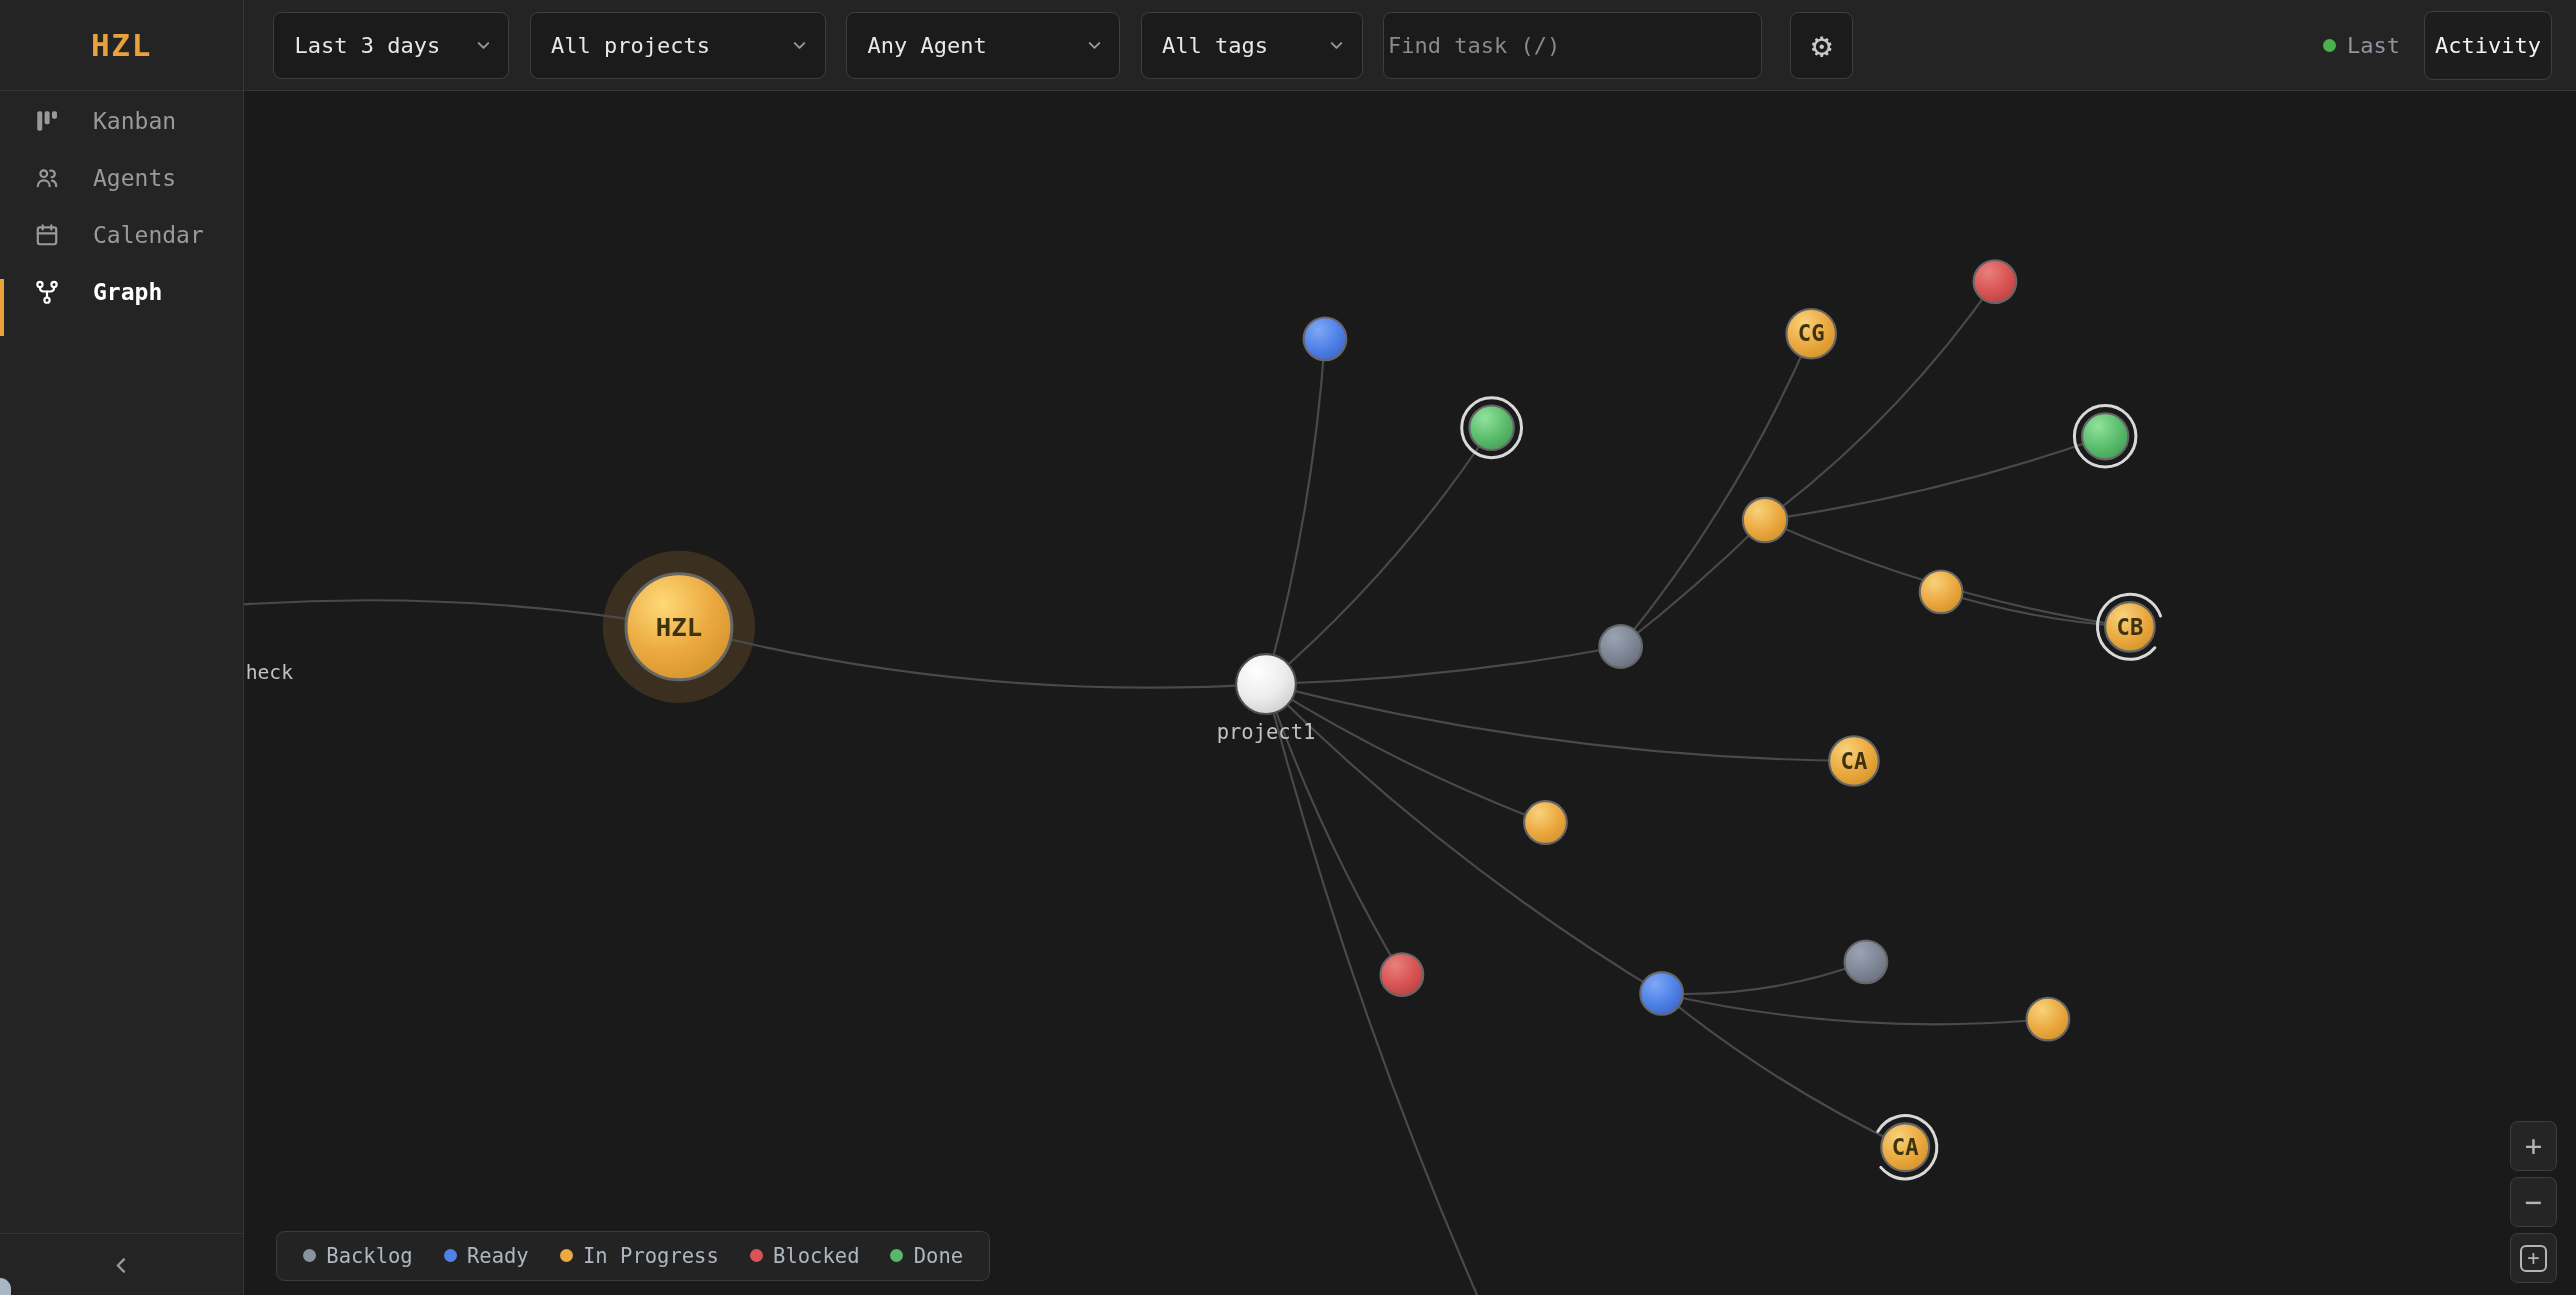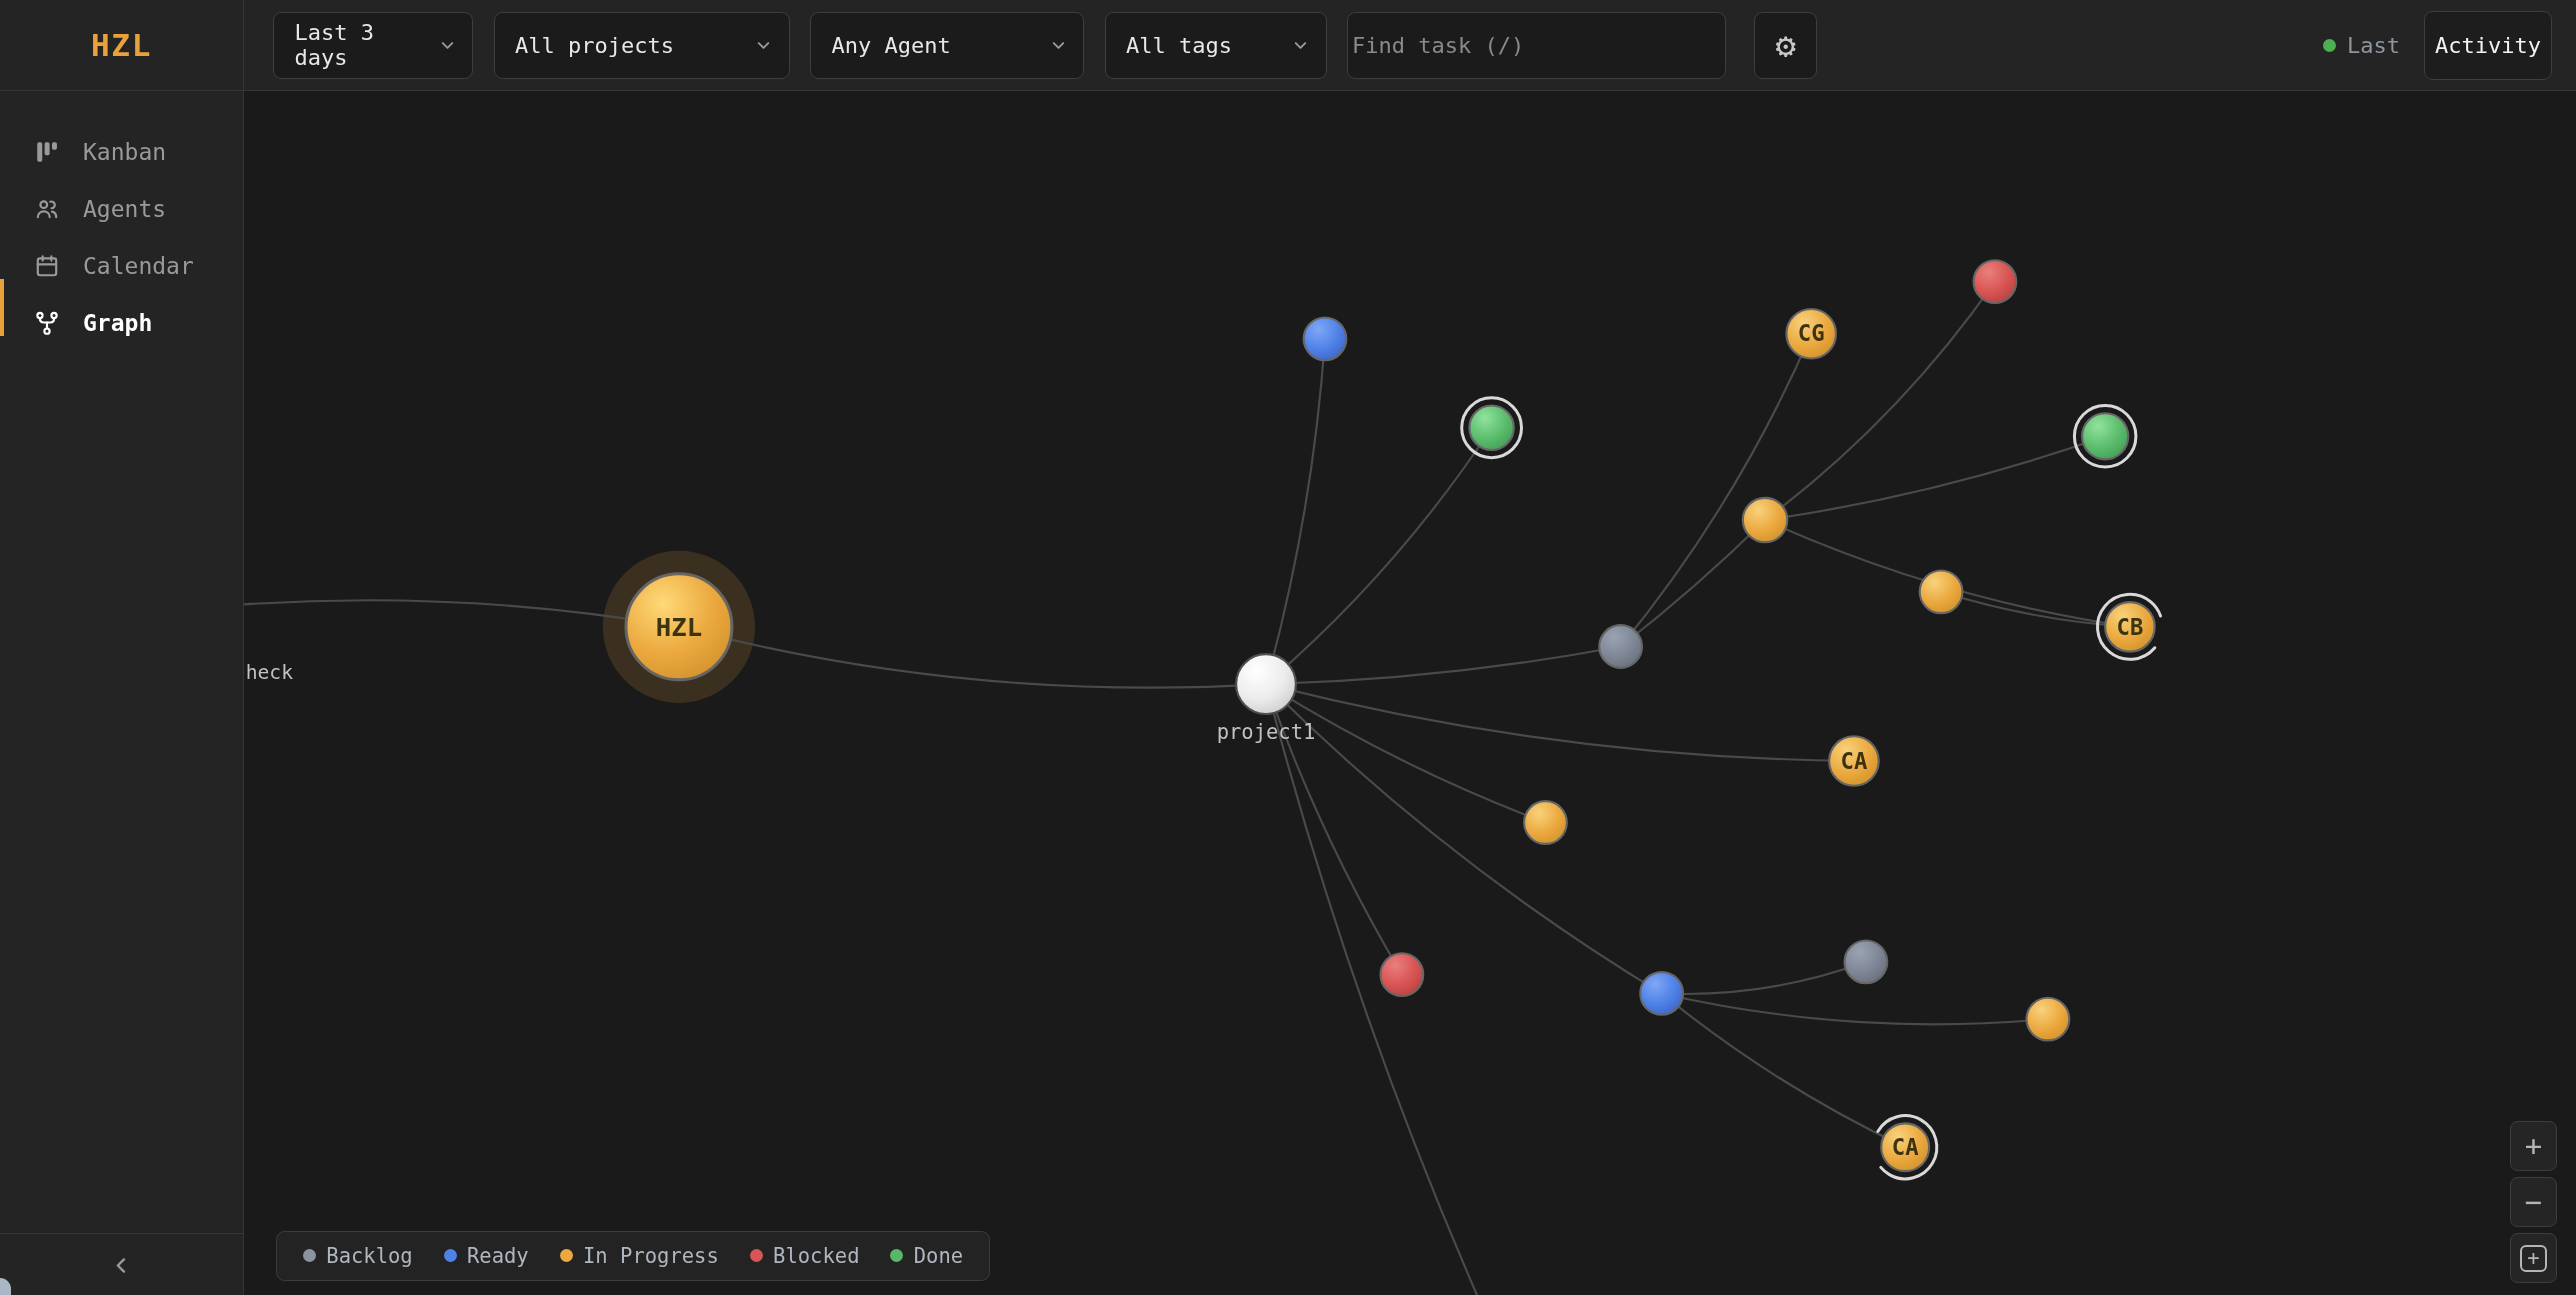--- a/index.html
+++ b/index.html
@@ -9,38 +9,38 @@
   
   .topbar{position:absolute;left:0;top:0;right:0;height:91px;background:#242424;
           border-bottom:0.9px solid #363636;display:flex;align-items:center;box-sizing:border-box;}
   .logo-box{width:244px;height:100%;flex:none;display:flex;align-items:center;justify-content:center;
             border-right:0.9px solid #363636;box-sizing:border-box;}
   .logo{color:#e9a23b;font-size:31px;font-weight:bold;letter-spacing:1.7px;}
   .controls{display:flex;align-items:center;margin-left:29px;gap:20.5px;flex:1;}
   .dd{height:67px;background:#1b1b1b;border:0.9px solid #3f3f3f;border-radius:8.5px;box-sizing:border-box;
       display:flex;align-items:center;justify-content:space-between;padding:0 15.4px 0 20.5px;
       font-size:22px;color:#e8e8e8;cursor:pointer;}
-  .dd-0{width:200px}.dd-1{width:296px}.dd-2{width:274px}.dd-3{width:222px}
+  .dd-0{width:236px}.dd-1{width:296px}.dd-2{width:274px}.dd-3{width:222px}
   .chev{flex:none;margin-left:12px;}
   .search{width:379px;height:67px;background:#1b1b1b;border:0.9px solid #3f3f3f;border-radius:8.5px;
           box-sizing:border-box;color:#e8e8e8;font-family:inherit;font-size:22px;padding:0 4px;outline:none;}
   .search::placeholder{color:#8a8a8a;}
   .gearbtn{width:63px;height:67px;margin-left:7.7px;background:#1b1b1b;border:0.9px solid #3f3f3f;
            border-radius:8.5px;display:flex;align-items:center;justify-content:center;
            font-size:34px;color:#c9c9c9;cursor:pointer;box-sizing:border-box;}
   .rightgrp{margin-left:auto;display:flex;align-items:center;gap:24px;margin-right:24px;}
   .live{display:flex;align-items:center;gap:11px;color:#8f969f;font-size:22px;}
   .live-dot{width:13px;height:13px;border-radius:50%;}
   .activity{height:67px;padding:0 10px;background:#1d1d1d;border:0.9px solid #3f3f3f;border-radius:8.5px;
             color:#f2f2f2;font-size:22px;font-family:inherit;cursor:pointer;display:flex;align-items:center;}
 
   
   .sidebar{position:absolute;top:91px;left:0;bottom:0;width:244px;background:#242424;
            border-right:0.9px solid #363636;box-sizing:border-box;padding-top:17px;}
-  .nav-item{height:57px;display:flex;align-items:flex-end;gap:23px;padding-left:30px;
+  .nav-item{height:57px;display:flex;align-items:flex-start;gap:33px;padding-left:30px;
             color:#9a9a9a;font-size:23px;cursor:pointer;border-left:4.3px solid transparent;}
   .nav-item.active{color:#ffffff;font-weight:bold;border-left-color:#e9a23b;}
   .nav-item svg{flex:none;}
   .collapse{position:absolute;left:0;right:0;bottom:0;height:62px;border-top:0.9px solid #363636;
             display:flex;align-items:center;justify-content:center;color:#9a9a9a;cursor:pointer;}
   .corner{position:absolute;left:0;bottom:0;width:11px;height:18px;background:#a9b6c6;
           border-top-right-radius:11px;}
 
   
   .canvas{position:absolute;left:244px;top:91px;right:0;bottom:0;background:#1a1a1a;overflow:hidden;}

